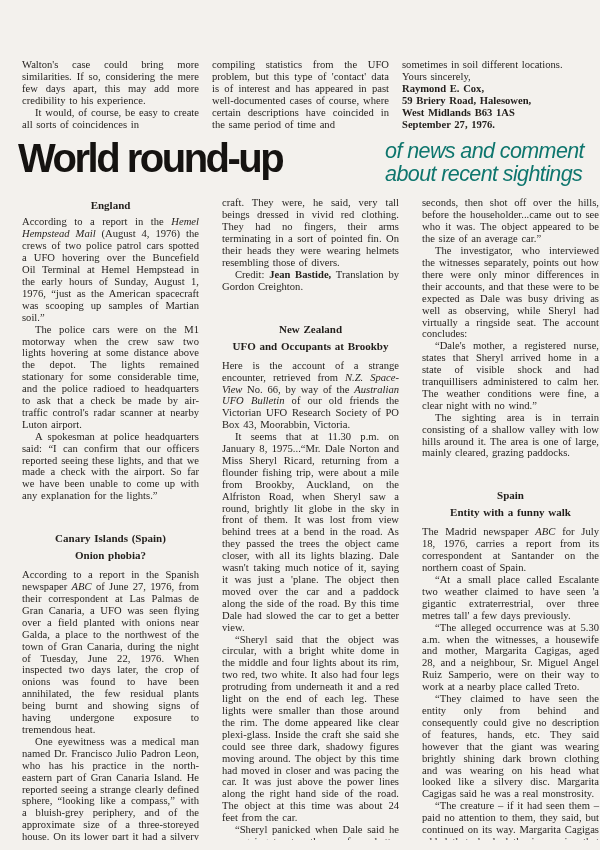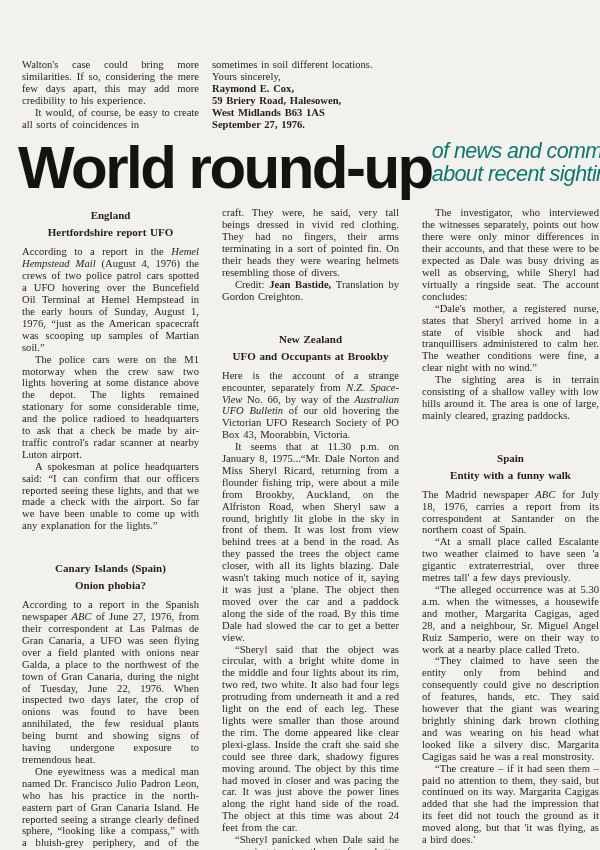--- a/index.html
+++ b/index.html
@@ -29,21 +29,21 @@
     word-spacing:1px;
   }
   
   .headline {
     display:flex; align-items:flex-start;
     padding:9px 16px 6px 18px;
   }
   .headline-title {
     font-family:"Liberation Sans","DejaVu Sans",sans-serif;
     font-weight:bold;
-    font-size:60px; line-height:0.95;
+    font-size:40px; line-height:0.95;
     letter-spacing:-2.5px;
     color:#151311;
     white-space:nowrap;
   }
   .headline-sub {
     margin-left:auto;
     font-family:"Liberation Sans","DejaVu Sans",sans-serif;
     font-style:italic;
     font-size:21.5px; line-height:1.07;
     letter-spacing:-0.6px;
@@ -81,62 +81,65 @@
 <body>
 
 <div class="page">
 
   <div class="letter-row">
     <div class="txtcol">
         <div class="blk-p0"><span>Walton's case could bring more similarities. If so, considering the mere few days apart, this may add more credibility to his experience.</span></div>
         <div class="blk-p"><span>It would, of course, be easy to create all sorts of coincidences in</span></div>
       </div>
     <div class="txtcol">
+        <div class="blk-p0"><span>compiling statistics from the UFO problem, but this type of 'contact' data is of interest and has appeared in past well-documented cases of course, where certain descriptions have coincided in the same period of time and</span></div>
+      </div>
+    <div class="txtcol">
         <div class="blk-p0"><span>sometimes in soil different locations.</span></div>
         <div class="blk-line"><span>Yours sincerely,</span></div>
         <div class="blk-line"><span class="seg-b">Raymond E. Cox,</span></div>
         <div class="blk-line"><span class="seg-b">59 Briery Road, Halesowen,</span></div>
         <div class="blk-line"><span class="seg-b">West Midlands B63 1AS</span></div>
         <div class="blk-line"><span class="seg-b">September 27, 1976.</span></div>
       </div>
   </div>
 
   <div class="headline">
     <div class="headline-title">World round-up</div>
     <div class="headline-sub">
       <div>of news and comment</div>
       <div>about recent sightings</div>
     </div>
   </div>
 
   <div class="article-row">
     <div class="txtcol">
         <div class="blk-country"><span>England</span></div>
-        <div class="blk-title"><span>Hertfordshire report UFO</span></div>
         <div class="blk-p0"><span>According to a report in the </span><span class="seg-i">Hemel Hempstead Mail</span><span> (August 4, 1976) the crews of two police patrol cars spotted a UFO hovering over the Buncefield Oil Terminal at Hemel Hempstead in the early hours of Sunday, August 1, 1976, “just as the American spacecraft was scooping up samples of Martian soil.”</span></div>
         <div class="blk-p"><span>The police cars were on the M1 motorway when the crew saw two lights hovering at some distance above the depot. The lights remained stationary for some considerable time, and the police radioed to headquarters to ask that a check be made by air-traffic control's radar scanner at nearby Luton airport.</span></div>
         <div class="blk-p"><span>A spokesman at police headquarters said: “I can confirm that our officers reported seeing these lights, and that we made a check with the airport. So far we have been unable to come up with any explanation for the lights.”</span></div>
         <div class="blk-gap"></div>
         <div class="blk-country"><span>Canary Islands (Spain)</span></div>
         <div class="blk-title"><span>Onion phobia?</span></div>
         <div class="blk-p0"><span>According to a report in the Spanish newspaper </span><span class="seg-i">ABC</span><span> of June 27, 1976, from their correspondent at Las Palmas de Gran Canaria, a UFO was seen flying over a field planted with onions near Galda, a place to the northwest of the town of Gran Canaria, during the night of Tuesday, June 22, 1976. When inspected two days later, the crop of onions was found to have been annihilated, the few residual plants being burnt and showing signs of having undergone exposure to tremendous heat.</span></div>
         <div class="blk-p"><span>One eyewitness was a medical man named Dr. Francisco Julio Padron Leon, who has his practice in the north-eastern part of Gran Canaria Island. He reported seeing a strange clearly defined sphere, “looking like a compass,” with a bluish-grey periphery, and of the approximate size of a three-storeyed house. On its lower part it had a silvery coloured platform with three panels inclined outwards. He also claimed to have observed two persons aboard the</span></div>
       </div>
     <div class="txtcol">
         <div class="blk-p0"><span>craft. They were, he said, very tall beings dressed in vivid red clothing. They had no fingers, their arms terminating in a sort of pointed fin. On their heads they were wearing helmets resembling those of divers.</span></div>
         <div class="blk-p"><span>Credit: </span><span class="seg-b">Jean Bastide,</span><span> Translation by Gordon Creighton.</span></div>
         <div class="blk-gap"></div>
         <div class="blk-country"><span>New Zealand</span></div>
         <div class="blk-title"><span>UFO and Occupants at Brookby</span></div>
-        <div class="blk-p0"><span>Here is the account of a strange encounter, separately from </span><span class="seg-i">N.Z. Space-View</span><span> No. 66, by way of the </span><span class="seg-i">Australian UFO Bulletin</span><span> of our old hovering the Victorian UFO Research Society of PO Box 43, Moorabbin, Victoria.</span></div>
+        <div class="blk-p0"><span>Here is the account of a strange encounter, retrieved from </span><span class="seg-i">N.Z. Space-View</span><span> No. 66, by way of the </span><span class="seg-i">Australian UFO Bulletin</span><span> of our old friends the Victorian UFO Research Society of PO Box 43, Moorabbin, Victoria.</span></div>
         <div class="blk-p"><span>It seems that at 11.30 p.m. on January 8, 1975...“Mr. Dale Norton and Miss Sheryl Ricard, returning from a flounder fishing trip, were about a mile from Brookby, Auckland, on the Alfriston Road, when Sheryl saw a round, brightly lit globe in the sky in front of them. It was lost from view behind trees at a bend in the road. As they passed the trees the object came closer, with all its lights blazing. Dale wasn't taking much notice of it, saying it was just a 'plane. The object then moved over the car and a paddock along the side of the road. By this time Dale had slowed the car to get a better view.</span></div>
         <div class="blk-p"><span>“Sheryl said that the object was circular, with a bright white dome in the middle and four lights about its rim, two red, two white. It also had four legs protruding from underneath it and a red light on the end of each leg. These lights were smaller than those around the rim. The dome appeared like clear plexi-glass. Inside the craft she said she could see three dark, shadowy figures moving around. The object by this time had moved in closer and was pacing the car. It was just above the power lines along the right hand side of the road. The object at this time was about 24 feet from the car.</span></div>
         <div class="blk-p"><span>“Sheryl panicked when Dale said he was going to stop the car for a better look, so he turned into the driveway of the first house they encountered. When he turned off the engine a faint hum could be heard. The object hovered nearby for a few</span></div>
       </div>
     <div class="txtcol">
+        <div class="blk-p0"><span>seconds, then shot off over the hills, before the householder...came out to see who it was. The object appeared to be the size of an average car.”</span></div>
         <div class="blk-p"><span>The investigator, who interviewed the witnesses separately, points out how there were only minor differences in their accounts, and that these were to be expected as Dale was busy driving as well as observing, while Sheryl had virtually a ringside seat. The account concludes:</span></div>
         <div class="blk-p"><span>“Dale's mother, a registered nurse, states that Sheryl arrived home in a state of visible shock and had tranquillisers administered to calm her. The weather conditions were fine, a clear night with no wind.”</span></div>
         <div class="blk-p"><span>The sighting area is in terrain consisting of a shallow valley with low hills around it. The area is one of large, mainly cleared, grazing paddocks.</span></div>
         <div class="blk-gap"></div>
         <div class="blk-country"><span>Spain</span></div>
         <div class="blk-title"><span>Entity with a funny walk</span></div>
         <div class="blk-p0"><span>The Madrid newspaper </span><span class="seg-i">ABC</span><span> for July 18, 1976, carries a report from its correspondent at Santander on the northern coast of Spain.</span></div>
         <div class="blk-p"><span>“At a small place called Escalante two weather claimed to have seen 'a gigantic extraterrestrial, over three metres tall' a few days previously.</span></div>
         <div class="blk-p"><span>“The alleged occurrence was at 5.30 a.m. when the witnesses, a housewife and mother, Margarita Cagigas, aged 28, and a neighbour, Sr. Miguel Angel Ruiz Samperio, were on their way to work at a nearby place called Treto.</span></div>
         <div class="blk-p"><span>“They claimed to have seen the entity only from behind and consequently could give no description of features, hands, etc. They said however that the giant was wearing brightly shining dark brown clothing and was wearing on his head what looked like a silvery disc. Margarita Cagigas said he was a real monstrosity.</span></div>

